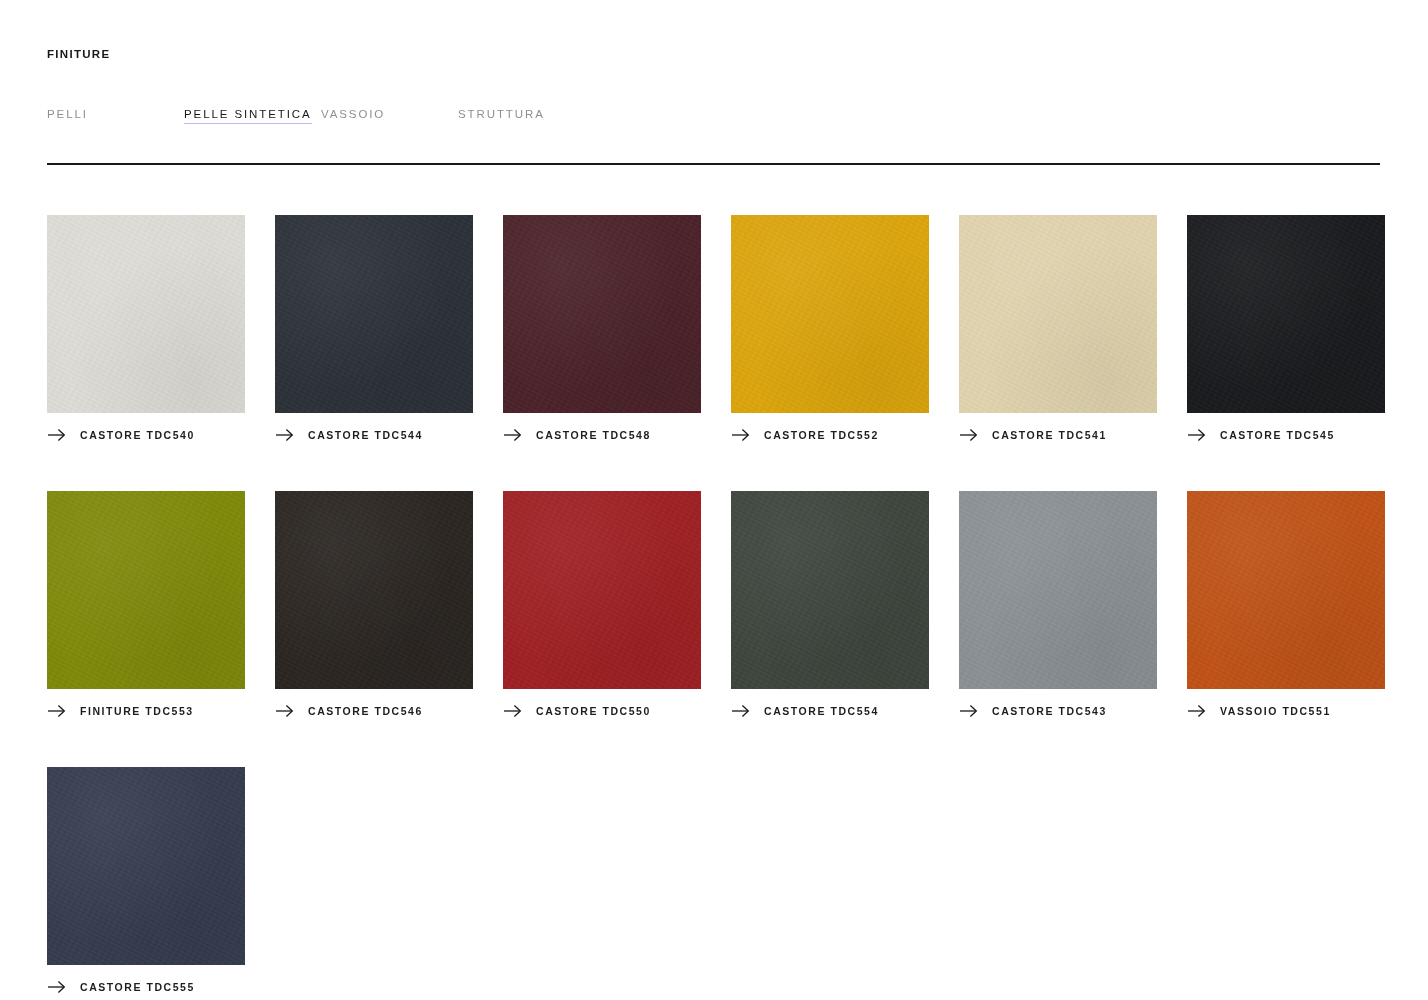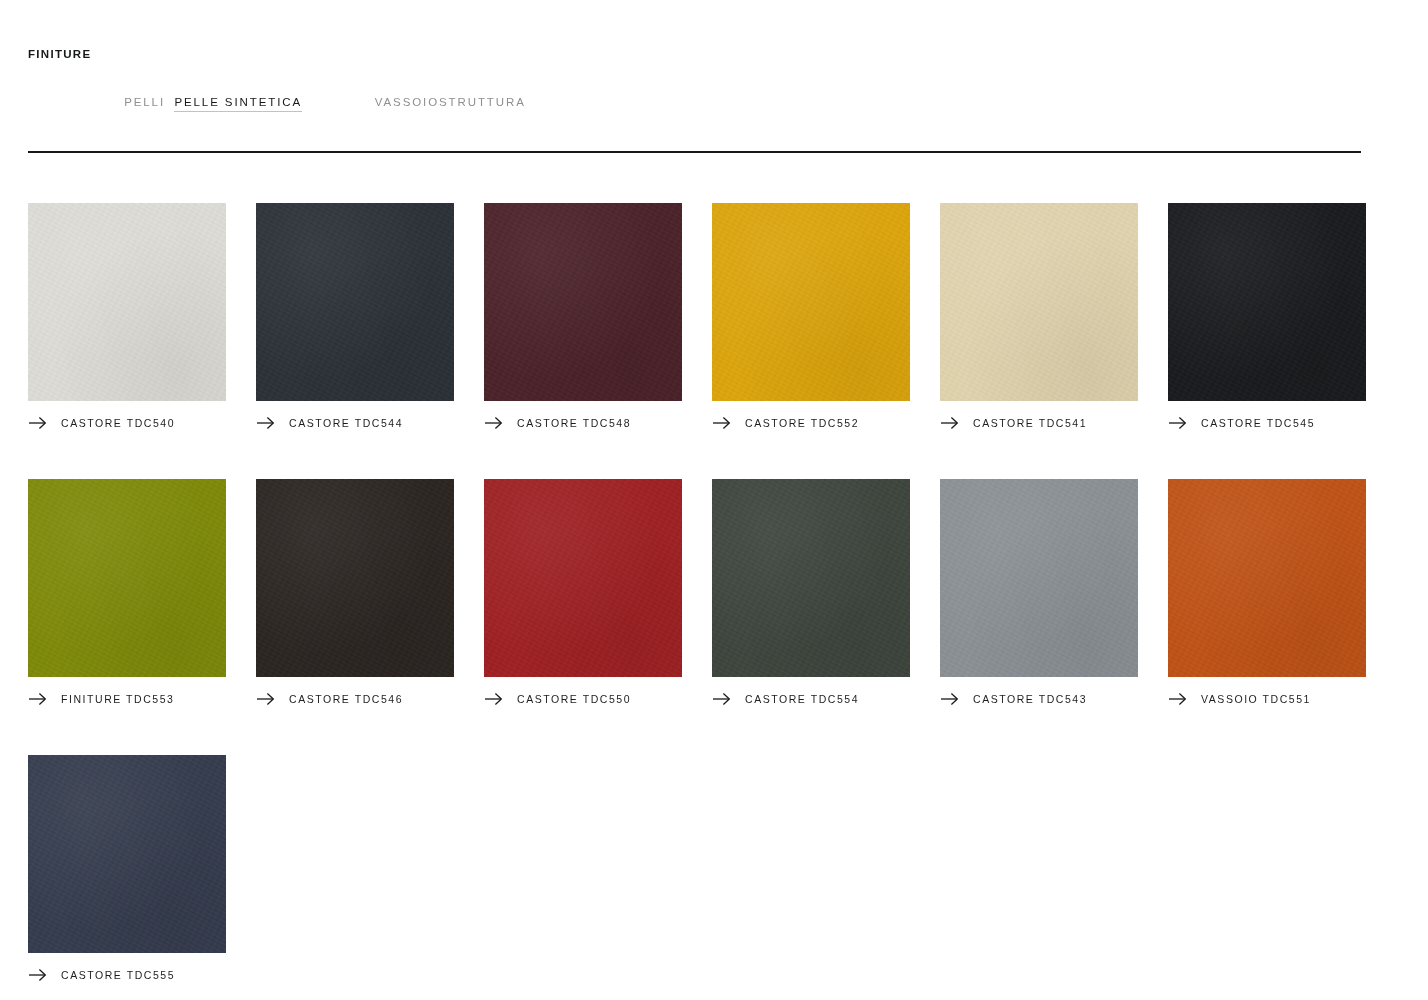--- a/index.html
+++ b/index.html
@@ -11,39 +11,38 @@
     overflow: hidden;
   }
   #page {
     position: relative;
     width: 1428px;
     height: 1000px;
     background: #ffffff;
     padding: 0;
   }
   .page-inner {
-    padding: 0 28px;
+    padding: 0 47px;
   }
 
   
   .section-title {
     font-size: 11.5px;
     font-weight: bold;
     letter-spacing: 1.3px;
     color: #16181a;
     padding-top: 47px;
     line-height: 14px;
   }
 
   .tabbar {
     display: flex;
     align-items: flex-end;
-    margin-top: 31px;
+    margin-top: 43px;
     height: 18px;
-    text-align: right;
   }
   .tab {
     font-size: 11.5px;
     letter-spacing: 1.9px;
     color: #8d8f91;
     text-decoration: none;
     padding-bottom: 3px;
     cursor: pointer;
     white-space: nowrap;
   }
@@ -103,20 +102,21 @@
     height: 14px;
     margin-right: 14px;
     display: block;
   }
   .arrow-icon svg { display: block; }
   .swatch-name {
     font-size: 10.5px;
     letter-spacing: 1.55px;
     color: #1b1d1f;
     white-space: nowrap;
+    font-weight: bold;
   }
 </style>
 </head>
 <body>
 
 <div id="page">
   <div class="page-inner">
 
     <div class="section-title">FINITURE</div>
 

